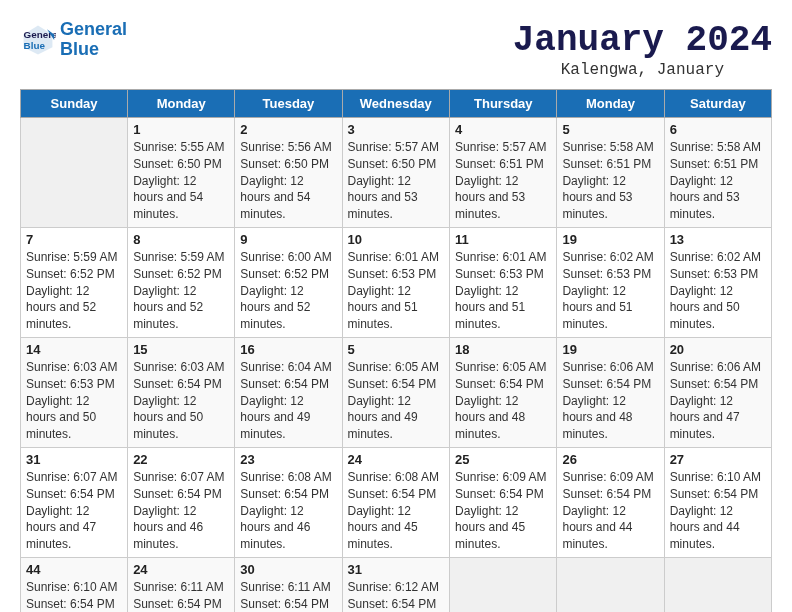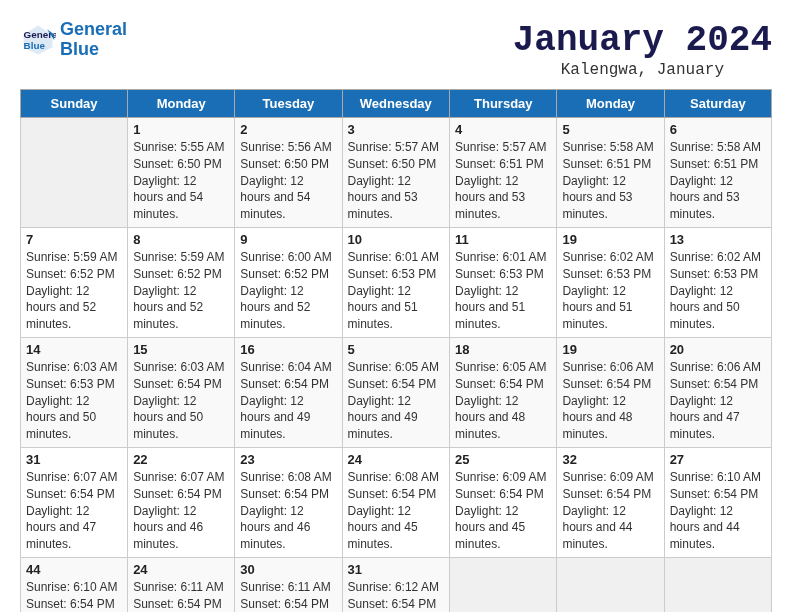--- a/index.html
+++ b/index.html
@@ -225,21 +225,21 @@
         </td>
         <td>
           <span class="day-num">24</span>
           <div class="day-info">Sunrise: 6:08 AM<br>Sunset: 6:54 PM<br>Daylight: 12 hours and 45 minutes.</div>
         </td>
         <td>
           <span class="day-num">25</span>
           <div class="day-info">Sunrise: 6:09 AM<br>Sunset: 6:54 PM<br>Daylight: 12 hours and 45 minutes.</div>
         </td>
         <td>
-          <span class="day-num">32</span>
+          <span class="day-num">26</span>
           <div class="day-info">Sunrise: 6:09 AM<br>Sunset: 6:54 PM<br>Daylight: 12 hours and 44 minutes.</div>
         </td>
         <td>
           <span class="day-num">27</span>
           <div class="day-info">Sunrise: 6:10 AM<br>Sunset: 6:54 PM<br>Daylight: 12 hours and 44 minutes.</div>
         </td>
       </tr>
       <tr>
         <td>
           <span class="day-num">44</span>

